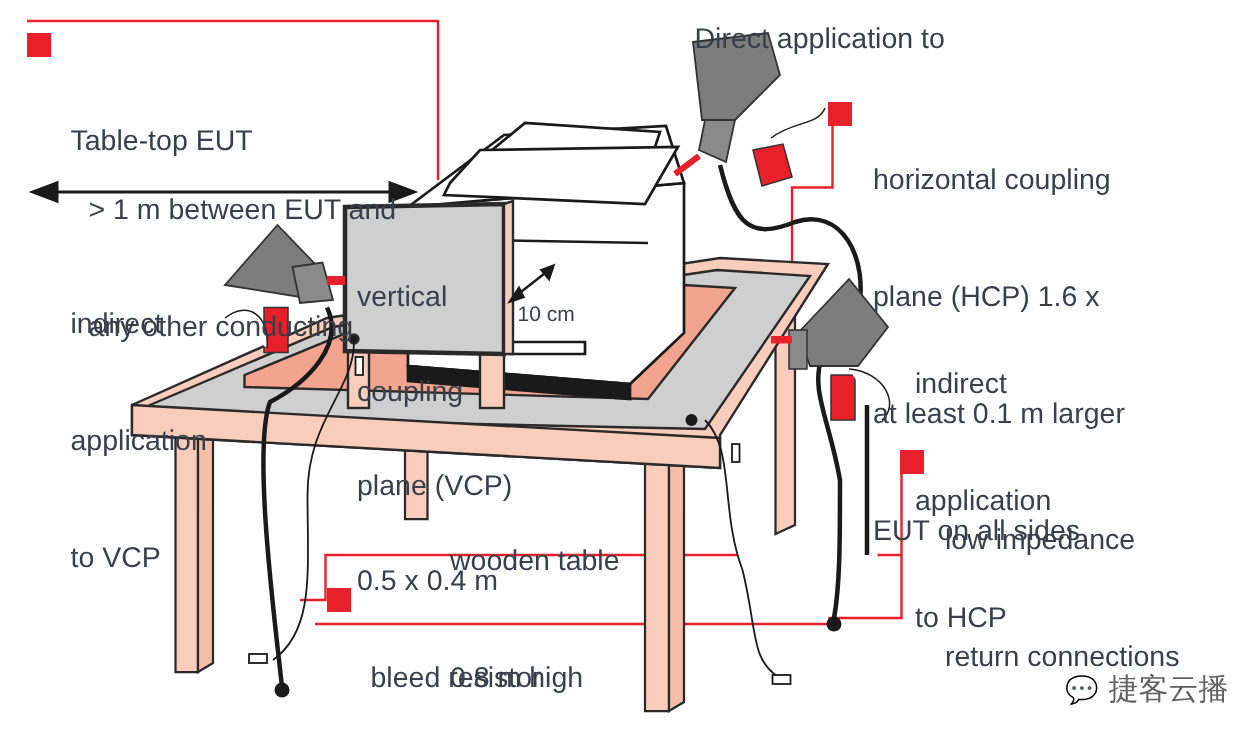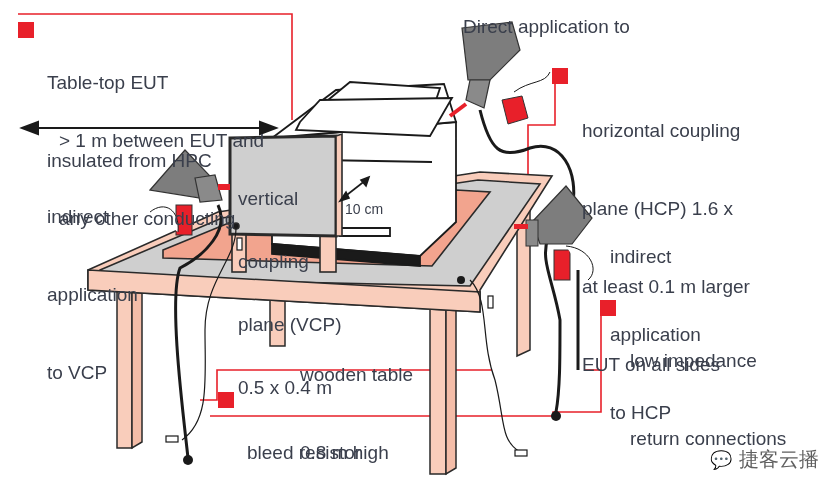--- a/index.html
+++ b/index.html
@@ -112,30 +112,29 @@
     <rect x="554" y="250" width="16" height="30" fill="#e8202a" stroke="#333" stroke-width="1"></rect>
     <path d="M566,246 C590,248 600,270 588,280" fill="#fff" stroke="#1a1a1a" stroke-width="1"></path>
   </g>
 </svg>
 
 <div class="bullet" style="left:18px;top:22px;"></div>
 <div class="bullet" style="left:552px;top:68px;"></div>
 <div class="bullet" style="left:600px;top:300px;"></div>
 <div class="bullet" style="left:218px;top:392px;"></div>
 
-<div class="lbl" style="left:47px;top:18px;">
+<div class="lbl" style="left:47px;top:30px;">
   <div>Table-top EUT</div>
-  <div>insulated from HPC</div>
 </div>
 <div class="lbl" style="left:59px;top:76px;">
   <div>&gt; 1 m between EUT and</div>
   <div>any other conducting</div>
 </div>
 <div class="lbl" style="left:463px;top:14px;">Direct application to</div>
-<div class="lbl" style="left:582px;top:66px;">
+<div class="lbl" style="left:582px;top:56px;">
   <div>horizontal coupling</div>
   <div>plane (HCP) 1.6 x</div>
   <div>at least 0.1 m larger</div>
   <div>EUT on all sides</div>
 </div>
 <div class="lbl" style="left:47px;top:152px;">
   <div>indirect</div>
   <div>application</div>
   <div>to VCP</div>
 </div>

